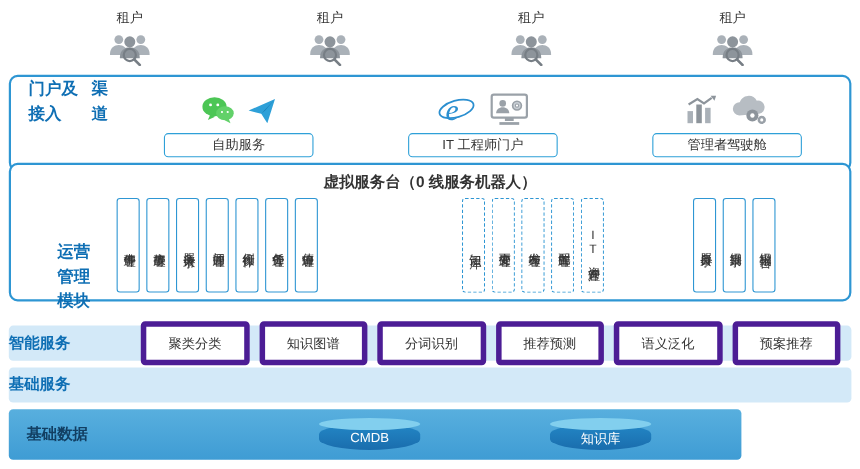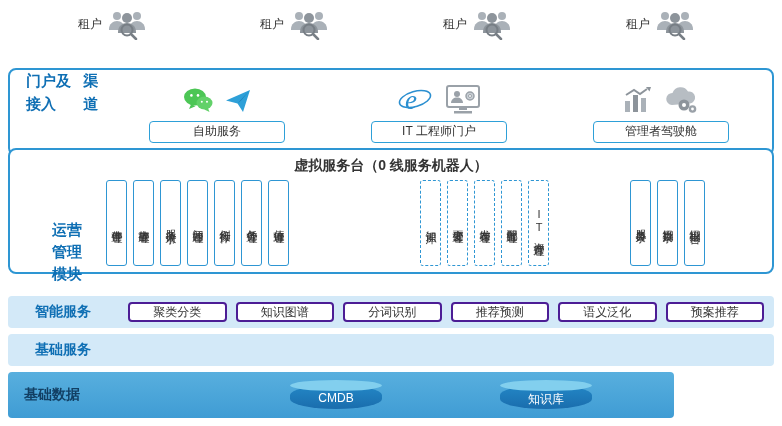--- a/index.html
+++ b/index.html
@@ -1,21 +1,21 @@
 <!DOCTYPE html>
 <html><head>
 <meta charset="utf-8">
 <style>
   * { margin:0; padding:0; box-sizing:border-box; }
   html,body { background:#fff; }
   body { font-family:"Liberation Sans","DejaVu Sans",sans-serif; }
   .stage { position:relative; width:782px; height:426px; background:#fff; overflow:hidden; }
 
   
-  .tenant { position:absolute; top:8px; width:80px; display:flex; flex-direction:row; align-items:center; gap:3px; }
+  .tenant { position:absolute; top:8px; width:80px; display:flex; flex-direction:column; align-items:center; gap:3px; }
   .tenant-label { font-size:12px; color:#333; }
 
   
   .section-box { position:absolute; left:8px; width:766px; border:2px solid #2e96d3; border-radius:8px; background:#fff; }
   .portal-box { top:68px; height:88px; display:flex; align-items:stretch; }
   .portal-label { width:96px; display:flex; justify-content:center; padding-left:16px; color:#0f6fb4; font-weight:bold; font-size:15px; line-height:1.5; }
   .portal-group { flex:1; display:flex; flex-direction:column; align-items:center; justify-content:center; gap:7px; }
   .icon-row { display:flex; align-items:flex-end; gap:12px; height:32px; }
   .outline-btn { width:136px; height:22px; border:1px solid #2ea0d8; border-radius:4px; background:#fff; font-size:12px; color:#333; display:flex; align-items:center; justify-content:center; }
 
@@ -24,23 +24,23 @@
   .ops-title { position:absolute; top:7px; left:0; right:0; text-align:center; font-size:14px; font-weight:bold; color:#333; }
   .ops-label { position:absolute; left:26px; top:42px; width:62px; text-align:center; color:#0f6fb4; font-weight:bold; font-size:15px; line-height:1.45;margin-top:27px; }
   .mod-group { position:absolute; top:30px; display:flex; gap:6px; }
   .mod { width:21px; height:86px; border:1px solid #2e96d3; border-radius:3px; background:#fff;
          writing-mode:vertical-rl; text-orientation:upright; font-size:11px; color:#333;
          display:flex; align-items:center; justify-content:center; letter-spacing:1px; }
   .mod.dashed { border-style:dashed; }
 
   
   .band { position:absolute; left:8px; width:766px; height:32px; background:#d3e9f8; border-radius:4px; display:flex; align-items:center; }
-  .band-label { width:120px; padding-left:27px; color:#0f6fb4; font-weight:bold; font-size:14px; }
+  .band-label { width:120px; padding-left:0; color:#0f6fb4; font-weight:bold; font-size:14px; }
   .band-items { flex:1; display:flex; gap:9px; padding-right:10px; }
-  .band-btn { flex:1; height:20px; background:#fff; border:2px solid #4c1d95; border-radius:4px; font-size:12px; color:#333; display:flex; align-items:center; justify-content:center; white-space:nowrap; }
+  .band-btn { flex:1; height:40px; background:#fff; border:5px solid #4c1d95; border-radius:4px; font-size:12px; color:#333; display:flex; align-items:center; justify-content:center; white-space:nowrap; }
 
   
   .data-band { position:absolute; left:8px; top:372px; width:666px; height:46px; border-radius:4px;
                background:linear-gradient(180deg,#58afde,#3f9cd4); }
   .data-label { position:absolute; left:16px; top:14px; color:#123f63; font-weight:bold; font-size:14px; }
   .cyl { position:absolute; top:8px; width:92px; height:30px; }
   .cyl-body { position:absolute; top:5px; left:0; width:92px; height:24px;
               background:linear-gradient(180deg,#2387c6,#1a6dad); border-radius:46px/10px; }
   .cyl-top { position:absolute; top:0; left:0; width:92px; height:11px; background:#82cfee; border-radius:50%; }
   .cyl-label { position:absolute; top:11px; left:0; width:100%; text-align:center; color:#fff; font-size:12px; }

